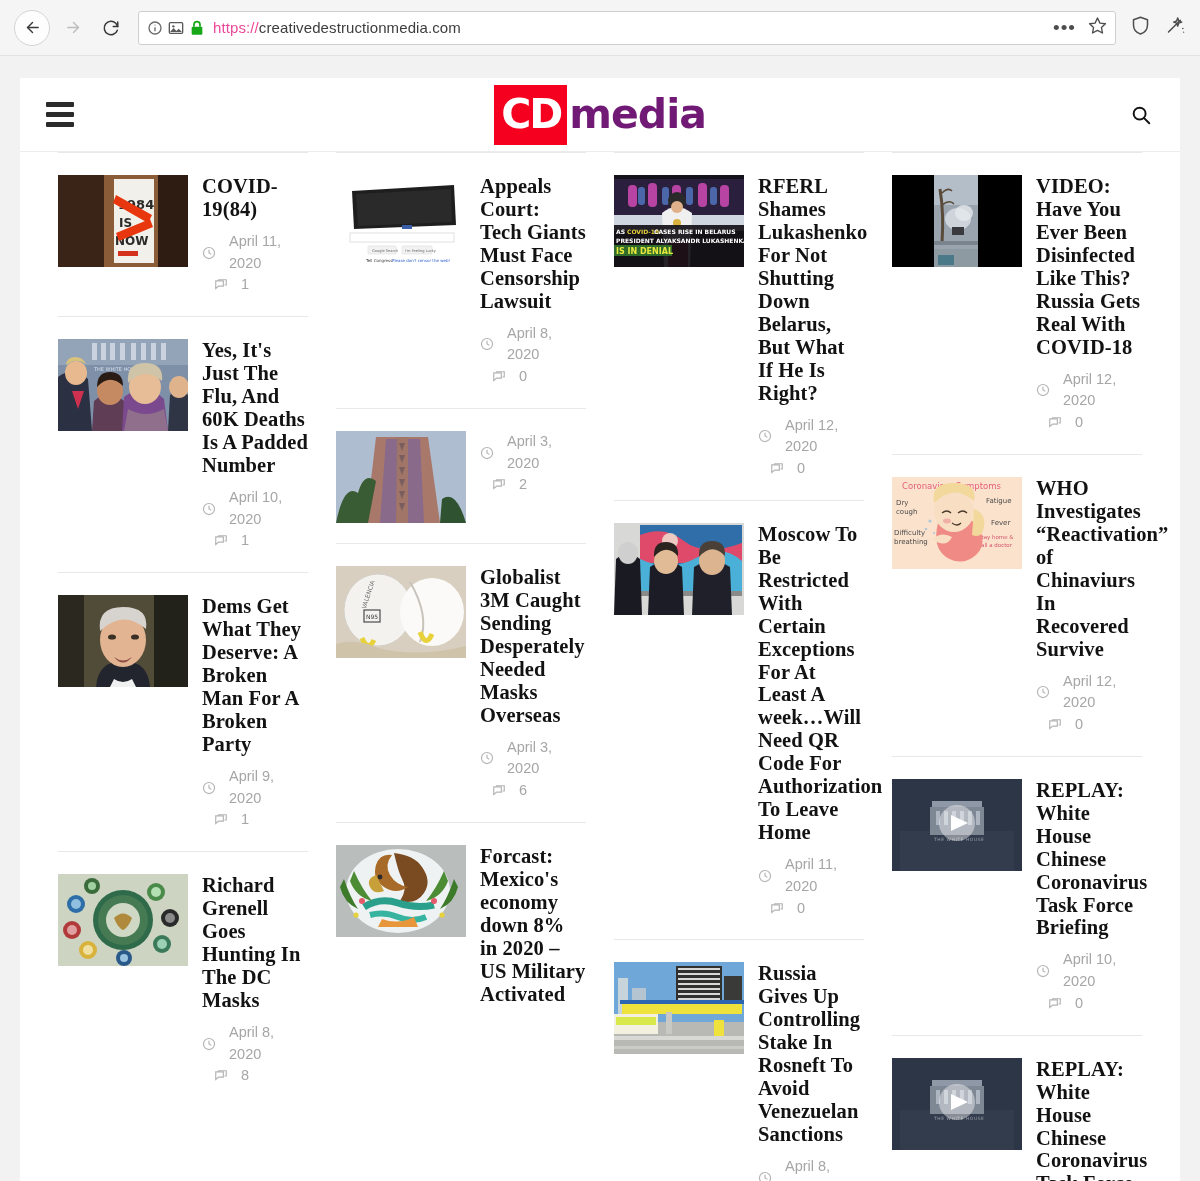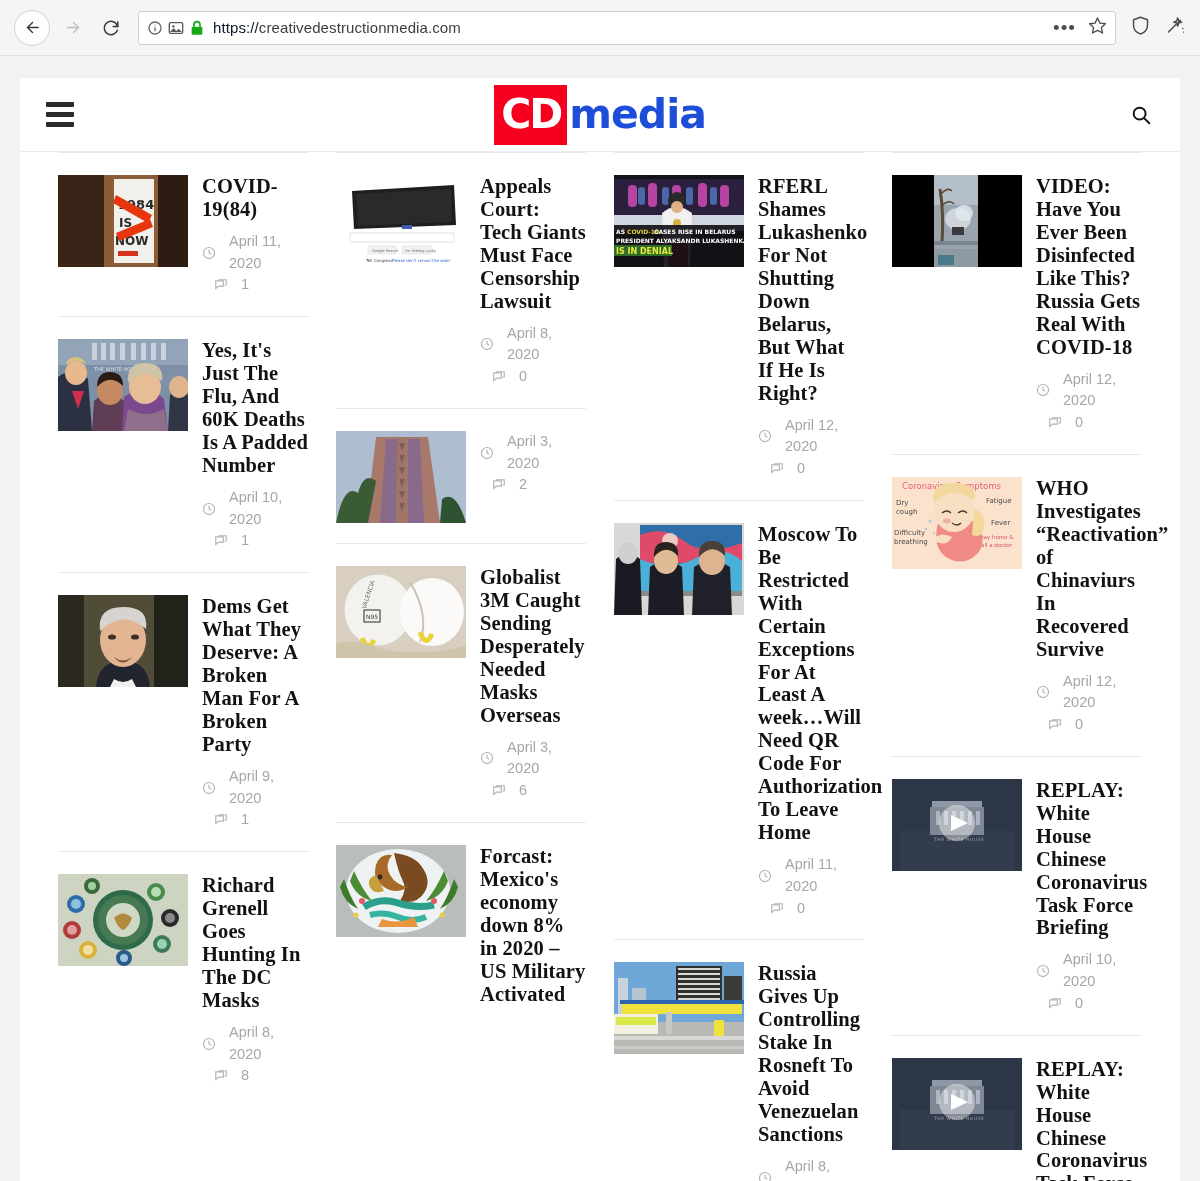--- a/index.html
+++ b/index.html
@@ -55,21 +55,21 @@
   .icon-info, .icon-image, .icon-lock { width: 16px; height: 16px; display: block; }
   .url-text {
     flex: 1 1 auto;
     margin-left: 8px;
     font-size: 15px;
     color: #3d3d3d;
     white-space: nowrap;
     overflow: hidden;
     letter-spacing: 0.1px;
   }
-  .url-text .scheme { color: #0f172a; }
+  .url-text .scheme { color: #ec4899; }
   .url-right { display: flex; align-items: center; gap: 12px; flex: 0 0 auto; margin-left: 8px; color: #4d4d4d; }
   .chrome-right { display: flex; align-items: center; gap: 14px; margin-left: 14px; color: #4d4d4d; flex: 0 0 auto; }
   .dots { letter-spacing: 1px; font-size: 19px; line-height: 1; color: #4d4d4d; }
 
   
   .page-frame {
     position: relative;
     width: 1200px;
     height: 1125px;
     background: #f2f2f2;
@@ -111,21 +111,21 @@
     background: #f5001e;
     color: #ffffff;
     font-family: "DejaVu Sans", sans-serif;
     font-weight: bold;
     font-size: 41px;
     line-height: 1;
     padding: 9px 6px 10px 7px;
     letter-spacing: -2px;
   }
   .logo-media {
-    color: #1d4ed8;
+    color: #701a75;
     font-family: "DejaVu Sans", sans-serif;
     font-weight: bold;
     font-size: 41px;
     line-height: 1;
     letter-spacing: -1px;
     margin-left: 2px;
   }
   .search-btn { margin-left: auto; width: 26px; height: 26px; display:flex; align-items:center; justify-content:center; color:#1b1b1b; cursor: pointer; }
 
   

